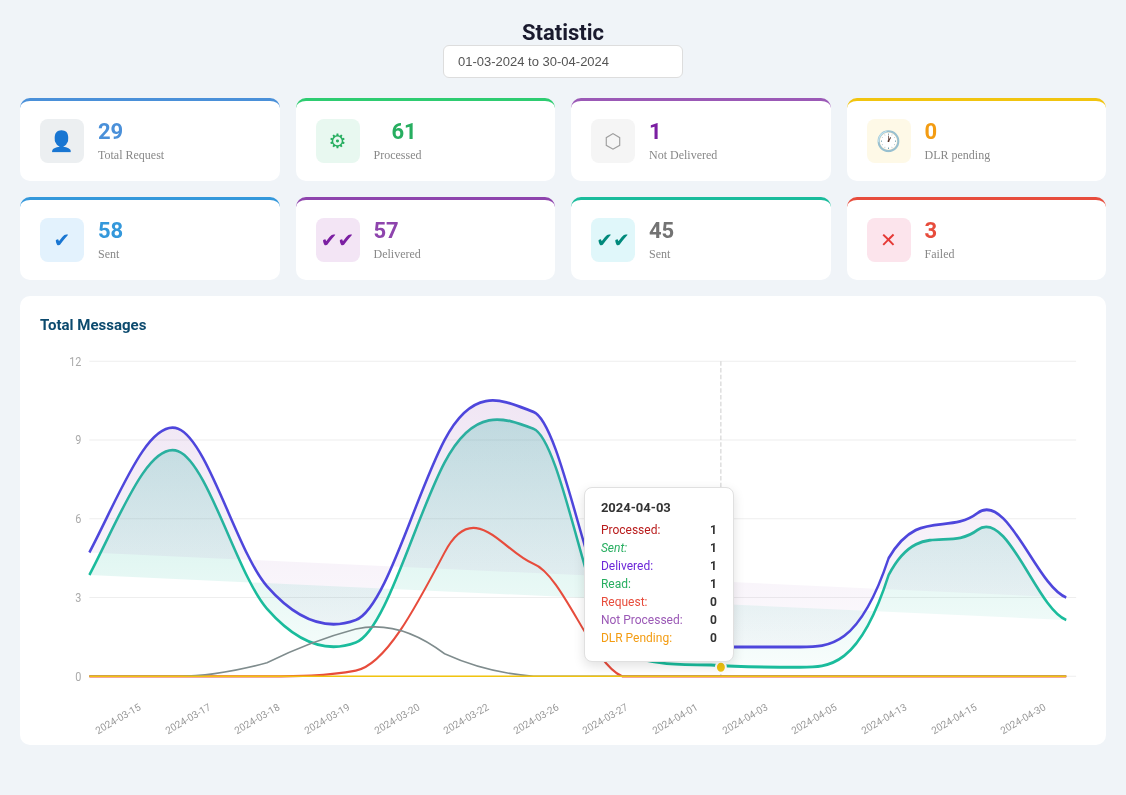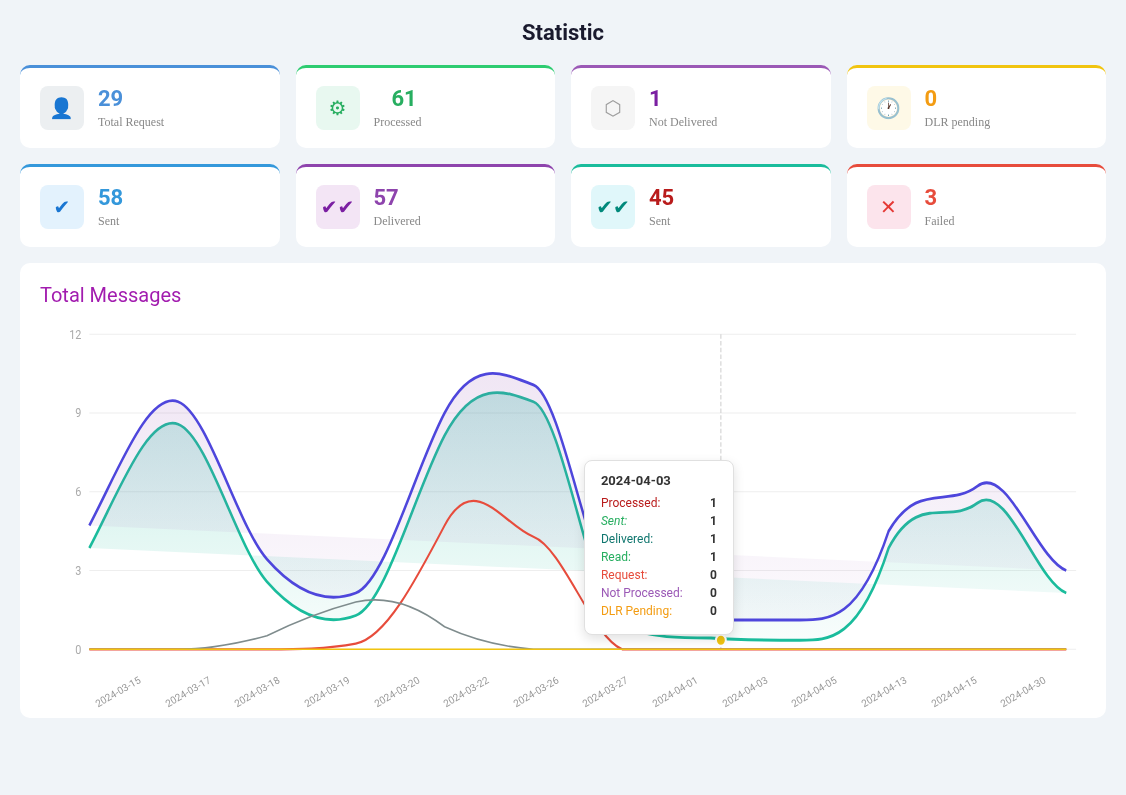--- a/index.html
+++ b/index.html
@@ -5,23 +5,24 @@
     * { box-sizing: border-box; margin: 0; padding: 0; }
     body {
       font-family: -apple-system, BlinkMacSystemFont, 'Segoe UI', Roboto, sans-serif;
       background: #f0f4f8;
       padding: 20px;
       color: #333;
     }
 
     .page-header {
       display: flex;
-      justify-content: center;
+      justify-content: flex-end;
       align-items: center;
       margin-bottom: 20px;
+      flex-direction: column;
     }
 
     .page-title {
       font-size: 22px;
       font-weight: 700;
       color: #1a1a2e;
     }
 
     .date-range-input {
       background: white;
@@ -89,40 +90,40 @@
       font-weight: 700;
       line-height: 1.2;
     }
 
     .stat-value.blue-text { color: #4a90d9; }
     .stat-value.green-text { color: #27ae60; margin-left: 18px; }
     .stat-value.purple-text { color: #7b1fa2; }
     .stat-value.yellow-text { color: #f39c12; }
     .stat-value.blue2-text { color: #3498db; }
     .stat-value.purple2-text { color: #8e44ad; }
-    .stat-value.teal-text { color: #b91c1c; }
+    .stat-value.teal-text { color: #737373; }
     .stat-value.red-text { color: #e74c3c; }
 
     .stat-label {
       font-size: 12px;
       color: #888;
       margin-top: 2px;
       font-family: Liberation Serif, serif;
     }
 
     .chart-container {
       background: white;
       border-radius: 10px;
       padding: 20px;
     }
 
     .chart-title {
-      font-size: 20px;
-      font-weight: 400;
-      color: #a21caf;
+      font-size: 15px;
+      font-weight: 700;
+      color: #0c4a6e;
       margin-bottom: 16px;
     }
 
     .chart-area {
       position: relative;
       width: 100%;
       height: 360px;
     }
 
     svg.chart-svg {
@@ -156,21 +157,21 @@
       justify-content: space-between;
       margin-bottom: 4px;
       font-size: 12px;
     }
 
     .tooltip-row .label { color: #555; }
     .tooltip-row .val { font-weight: 700; color: #333; margin-left: 10px; }
 
     .tooltip-row.processed .label { color: #b91c1c; }
     .tooltip-row.sent .label { color: #27ae60; font-style: italic; }
-    .tooltip-row.delivered .label { color: #0f766e; }
+    .tooltip-row.delivered .label { color: #6d28d9; }
     .tooltip-row.read .label { color: #27ae60; }
     .tooltip-row.failed .label { color: #e74c3c; }
     .tooltip-row.notprocessed .label { color: #9b59b6; }
     .tooltip-row.dlrpending .label { color: #f39c12; }
 
     .x-axis-labels {
       display: flex;
       justify-content: space-between;
       padding: 0 40px 0 50px;
       margin-top: 4px;
@@ -182,20 +183,21 @@
       transform: rotate(-30deg);
       transform-origin: top center;
       white-space: nowrap;
     }
   </style>
 </head>
 <body>
 
 <div class="page-header">
   <h1 class="page-title">Statistic</h1>
+  <input class="date-range-input" type="text" value="01-03-2024 to 30-04-2024" style="">
 </div>
 
 <div class="stats-grid" id="stats-row1">
     <div class="stat-card blue-border">
         <div class="stat-icon gray-bg">👤</div>
         <div class="stat-info">
           <span class="stat-value blue-text">29</span>
           <span class="stat-label">Total Request</span>
         </div>
       </div>

